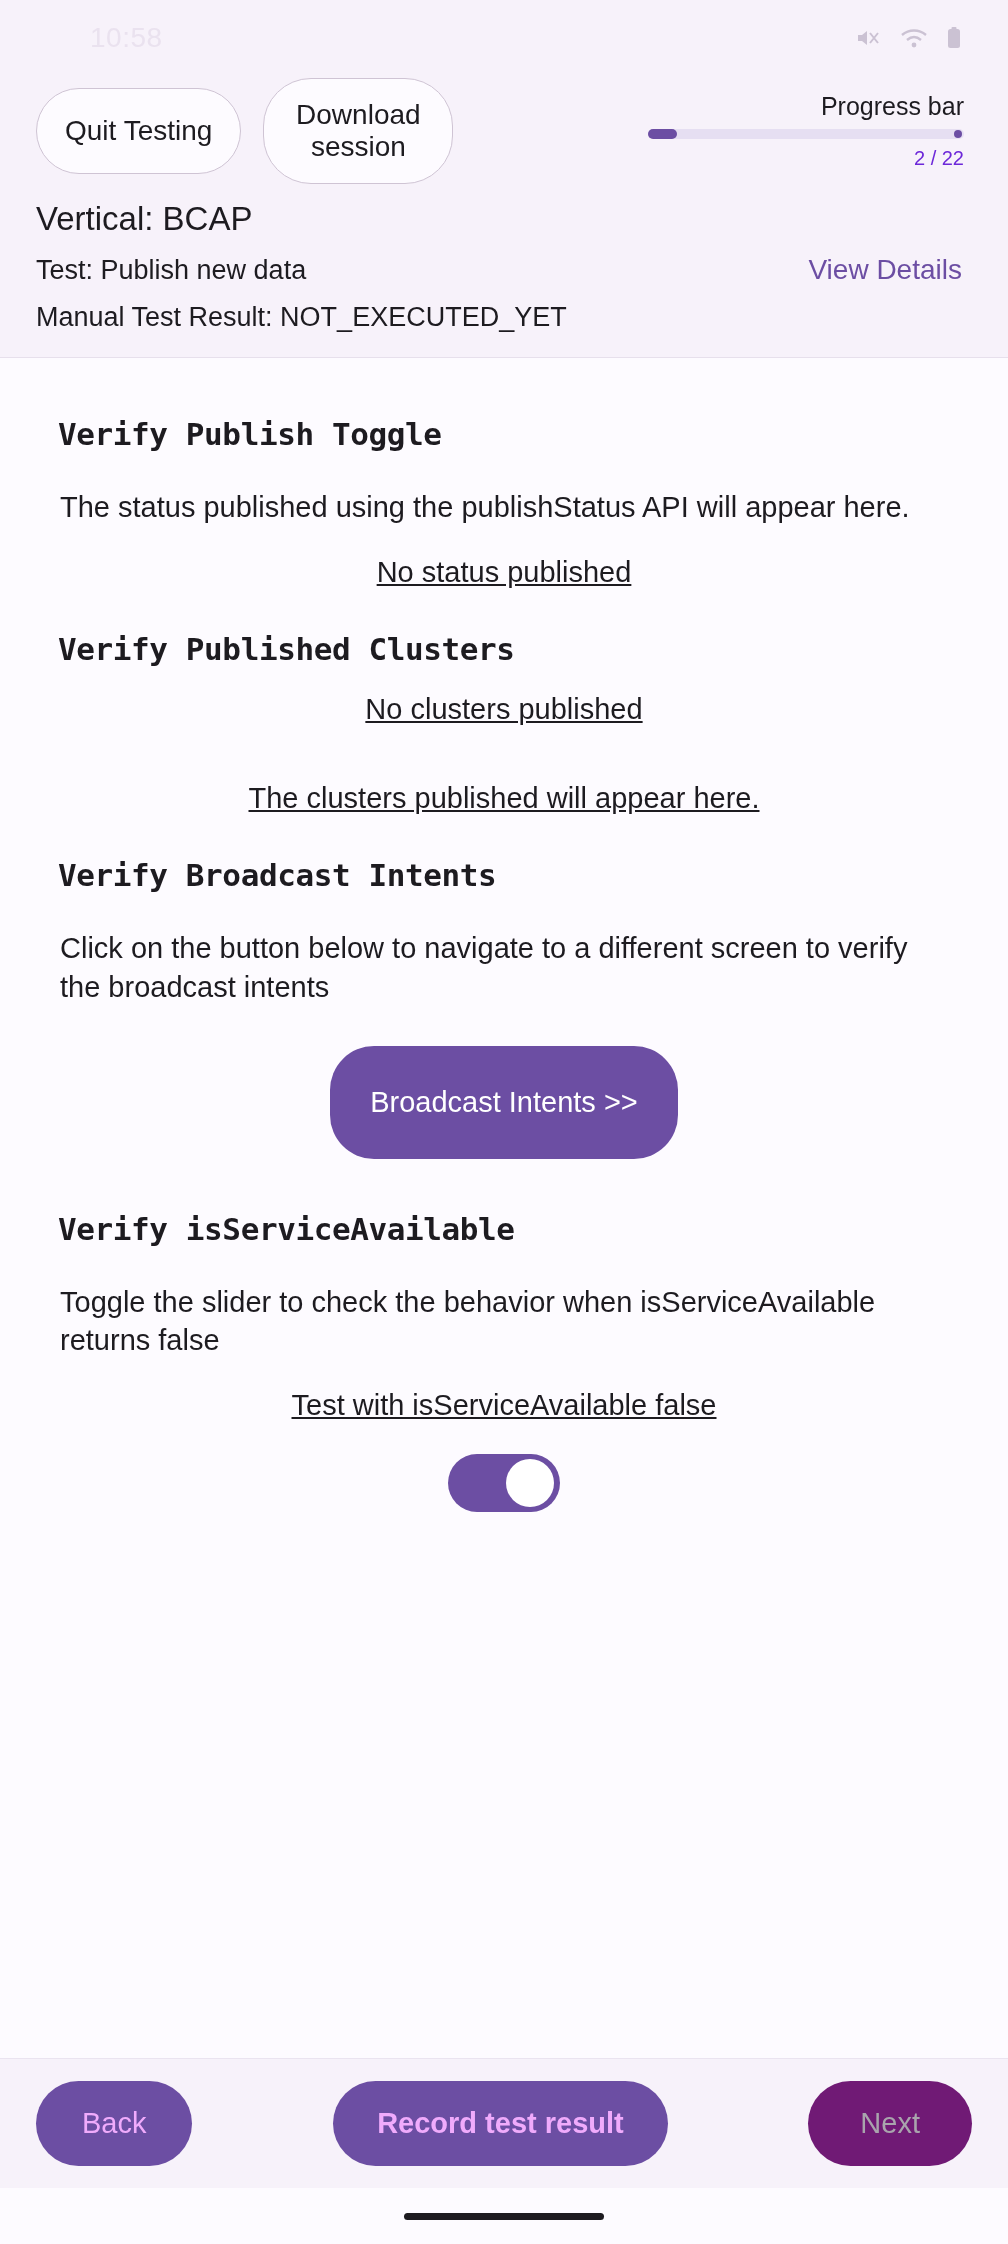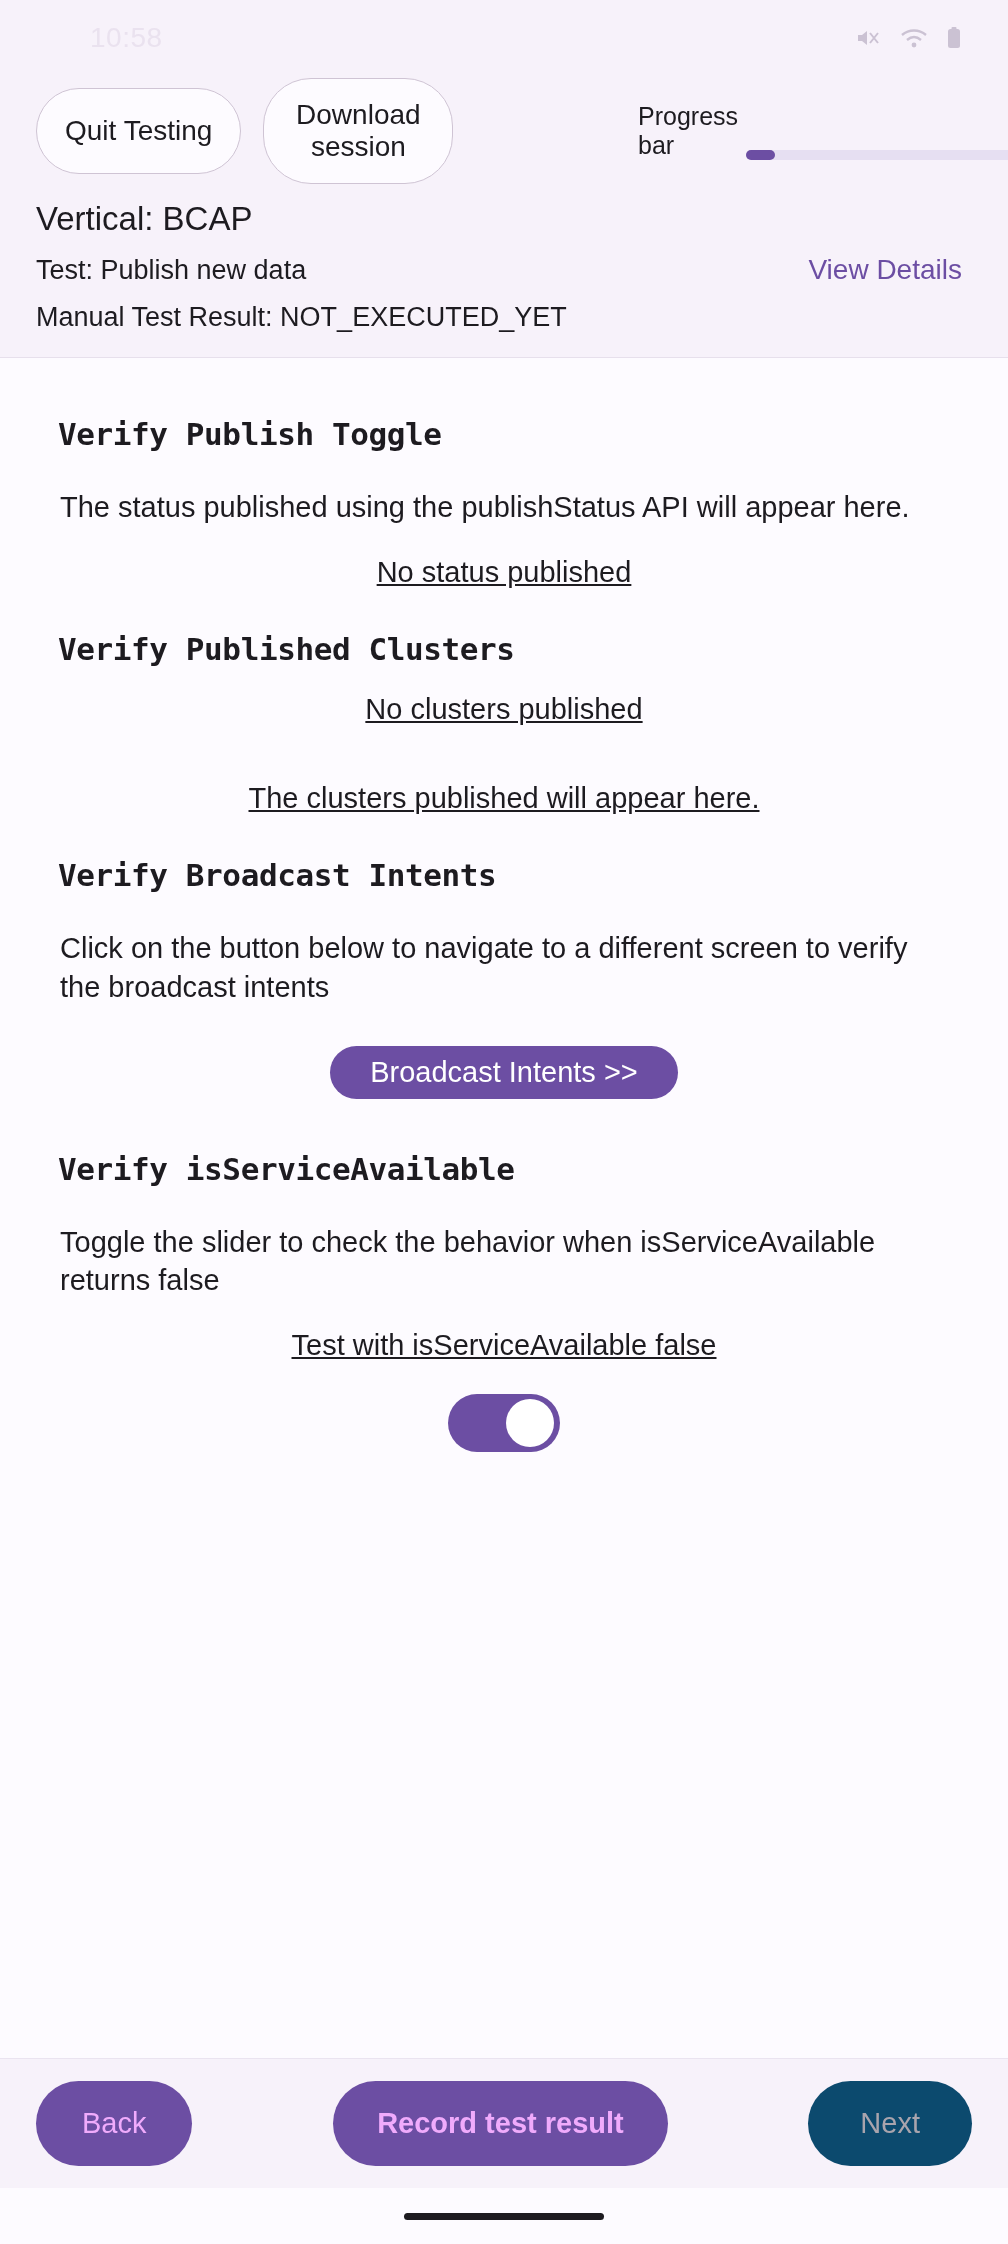--- a/index.html
+++ b/index.html
@@ -62,20 +62,21 @@
     padding: 20px 26px;
     min-width: 190px;
     cursor: pointer;
     white-space: pre-line;
   }
   #quit-testing { padding: 26px 28px; }
   .progress-wrap {
     margin-left: auto;
     width: 330px;
     display: flex;
+    flex-direction: column;
     align-items: flex-end;
     gap: 8px;
     padding-right: 4px;
   }
   .progress-label {
     font-size: 25px;
     color: #1d1b20;
   }
   .progress-row {
     width: 316px;
@@ -178,21 +179,21 @@
   .sec-gap { margin-top: 42px; }
 
   .primary-btn {
     display: block;
     margin: 40px auto 0 auto;
     background: #6c4ea3;
     color: #ffffff;
     font-size: 29px;
     border: none;
     border-radius: 44px;
-    padding: 10px 40px;
+    padding: 40px 40px;
     min-width: 280px;
     cursor: pointer;
   }
 
   .switch-wrap {
     display: flex;
     justify-content: center;
     margin-top: 32px;
   }
   .switch {
@@ -226,21 +227,21 @@
   .btn-solid {
     background: #6c4ea3;
     color: #f0abfc;
     border: none;
     border-radius: 44px;
     font-size: 29px;
     padding: 26px 36px;
     cursor: pointer;
   }
   .btn-disabled {
-    background: #0c4a6e;
+    background: #701a75;
     color: #a9a4ad;
     border: none;
     border-radius: 44px;
     font-size: 29px;
     padding: 26px 52px;
     cursor: default;
   }
   #record-test-result { font-weight: bold; padding: 26px 44px; }
   #back-button { padding: 26px 46px; }
 

